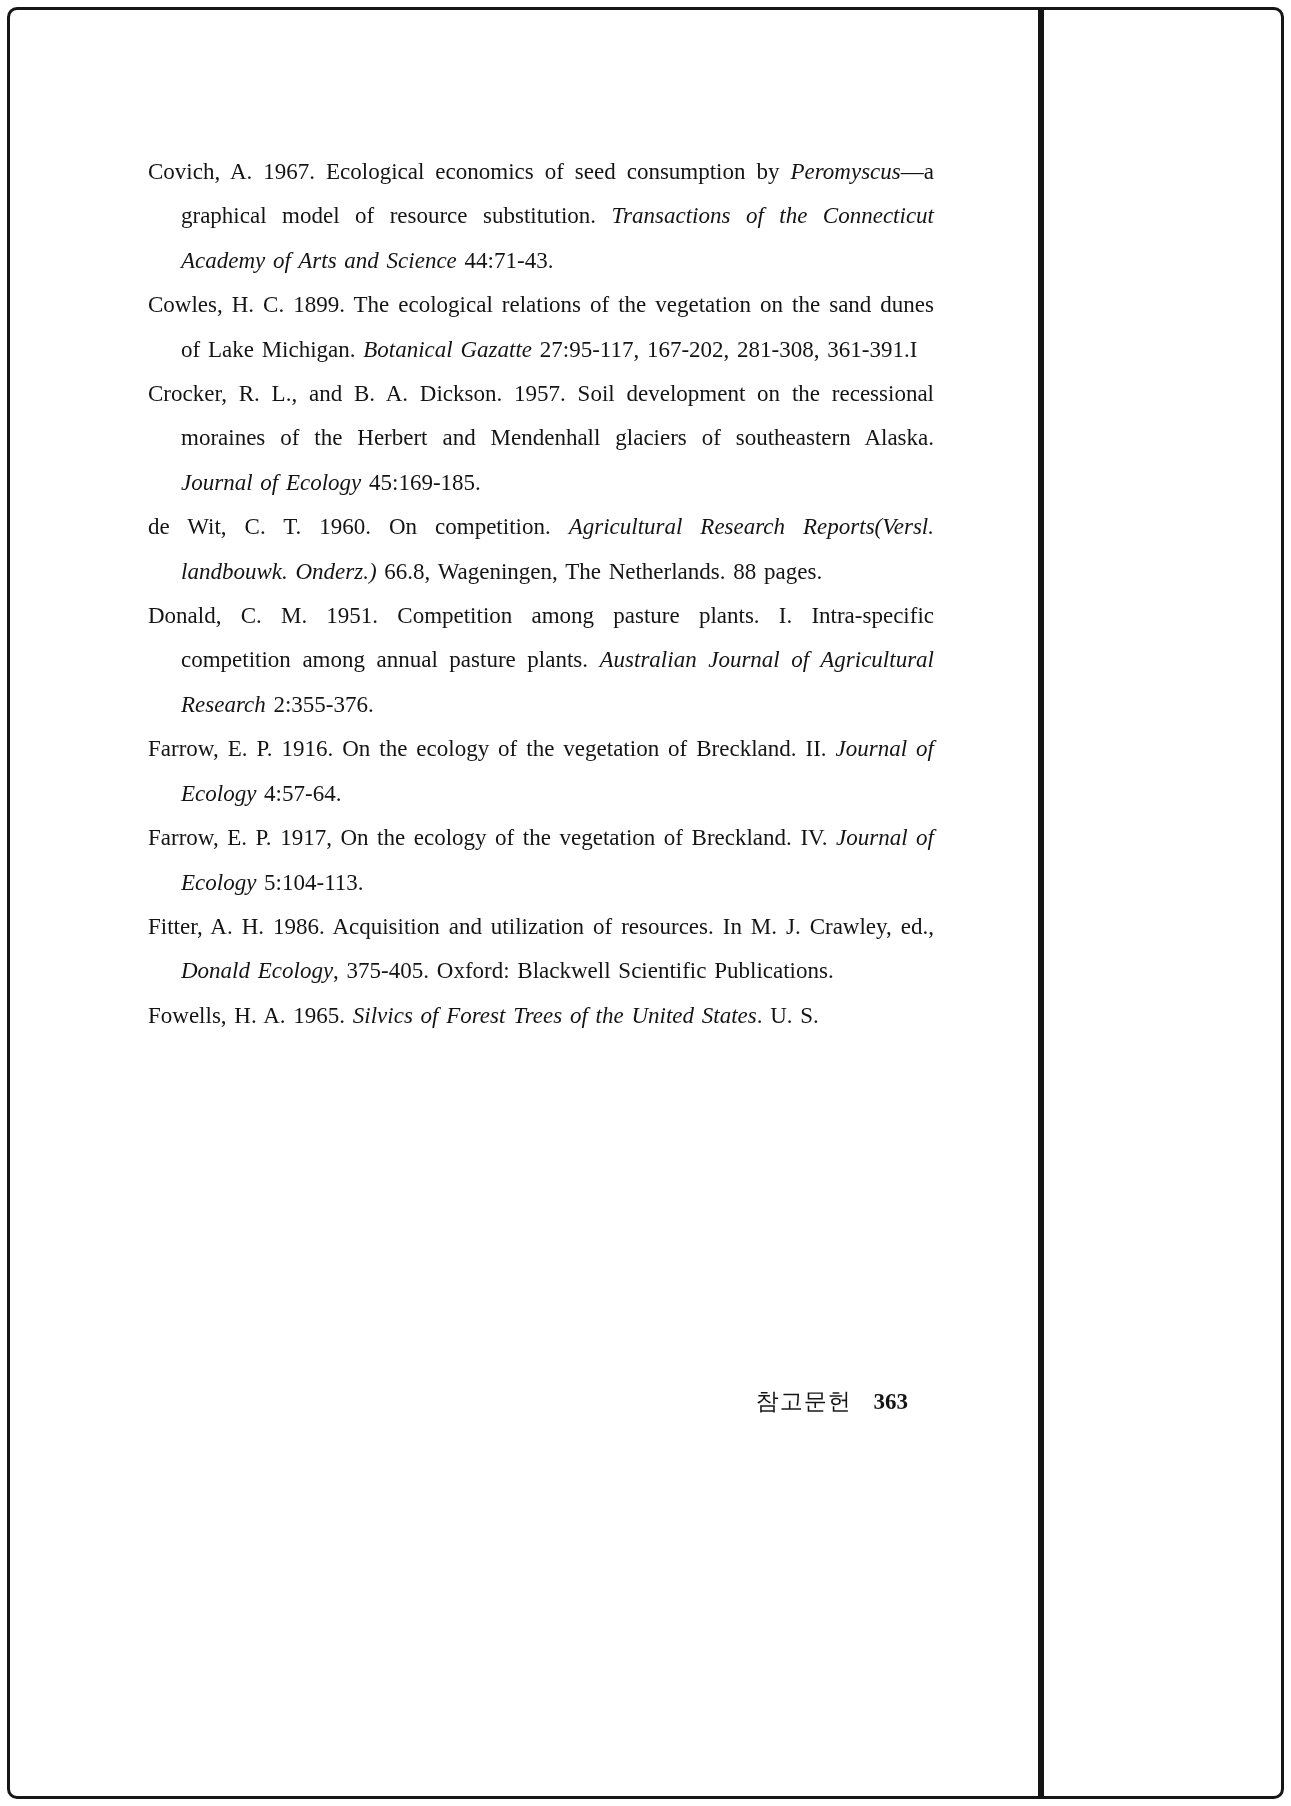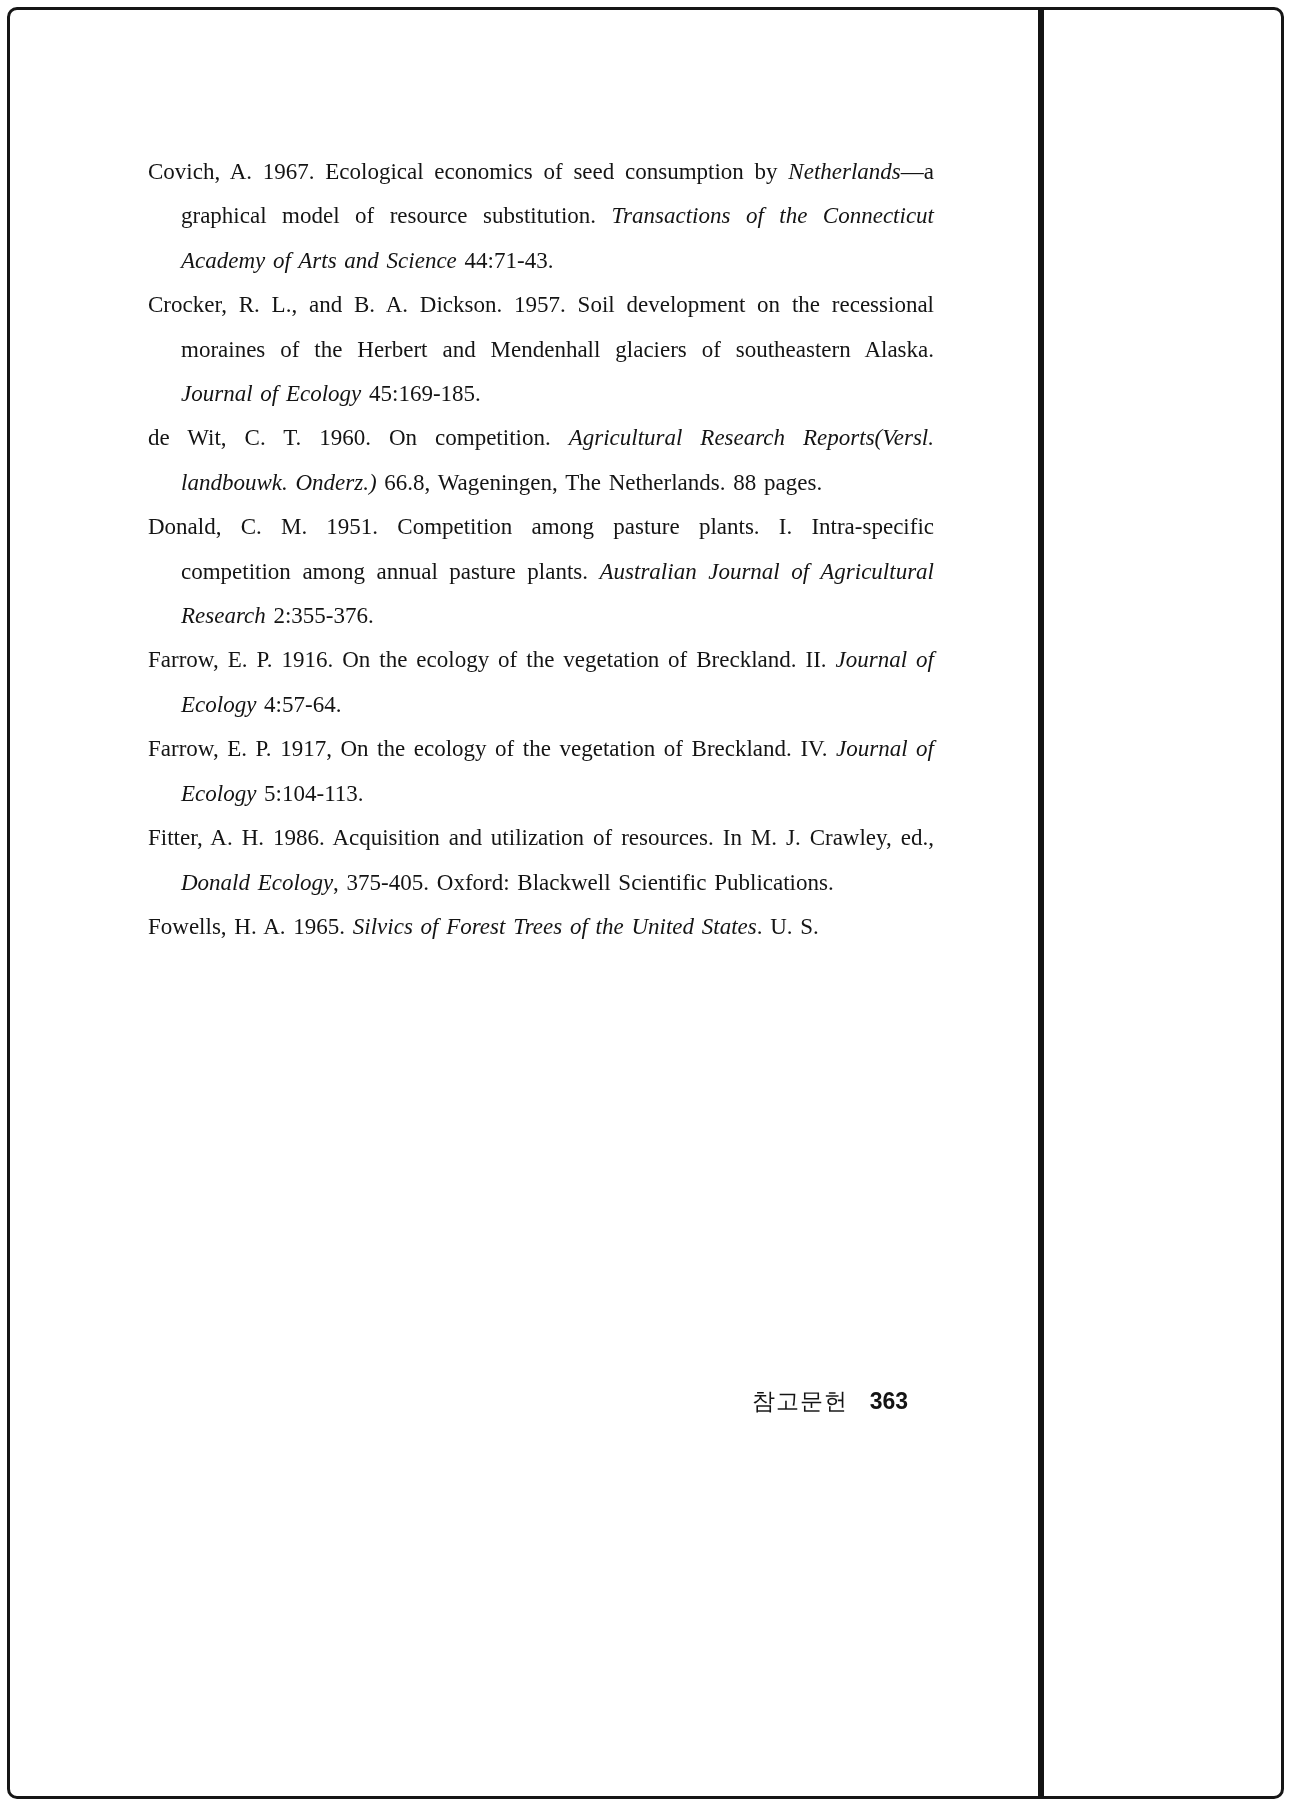--- a/index.html
+++ b/index.html
@@ -52,32 +52,33 @@
     font-size: 23px;
     color: #141414;
   }
   .footer-label {
     font-family: Liberation Sans, sans-serif;
     letter-spacing: 1px;
   }
   .footer-page {
     margin-left: 16px;
     font-weight: bold;
-    font-family: Liberation Sans, sans-serif;
+    font-family: Liberation Serif, serif;
   }
 </style>
 </head>
 <body>
 
 <div class="page">
   <div class="scan-frame"></div>
   <div class="edge-line"></div>
 
   <div class="text-block">
-      <p class="ref"><span>Covich, A. 1967. Ecological economics of seed consumption by </span><span class="it">Netherlands</span><span>—a graphical model of resource substitution. </span><span class="it">Transactions of the Connecticut Academy of Arts and Science</span><span> 44:71-43.</span></p>
+      <p class="ref"><span>Covich, A. 1967. Ecological economics of seed consumption by </span><span class="it">Peromyscus</span><span>—a graphical model of resource substitution. </span><span class="it">Transactions of the Connecticut Academy of Arts and Science</span><span> 44:71-43.</span></p>
+      <p class="ref"><span>Cowles, H. C. 1899. The ecological relations of the vegetation on the sand dunes of Lake Michigan. </span><span class="it">Botanical Gazatte</span><span> 27:95-117, 167-202, 281-308, 361-391.I</span></p>
       <p class="ref"><span>Crocker, R. L., and B. A. Dickson. 1957. Soil development on the recessional moraines of the Herbert and Mendenhall glaciers of southeastern Alaska. </span><span class="it">Journal of Ecology</span><span> 45:169-185.</span></p>
       <p class="ref"><span>de Wit, C. T. 1960. On competition. </span><span class="it">Agricultural Research Reports(Versl. landbouwk. Onderz.)</span><span> 66.8, Wageningen, The Netherlands. 88 pages.</span></p>
       <p class="ref"><span>Donald, C. M. 1951. Competition among pasture plants. I. Intra-specific competition among annual pasture plants. </span><span class="it">Australian Journal of Agricultural Research</span><span> 2:355-376.</span></p>
       <p class="ref"><span>Farrow, E. P. 1916. On the ecology of the vegetation of Breckland. II. </span><span class="it">Journal of Ecology</span><span> 4:57-64.</span></p>
       <p class="ref"><span>Farrow, E. P. 1917, On the ecology of the vegetation of Breckland. IV. </span><span class="it">Journal of Ecology</span><span> 5:104-113.</span></p>
       <p class="ref"><span>Fitter, A. H. 1986. Acquisition and utilization of resources. In M. J. Crawley, ed., </span><span class="it">Donald Ecology</span><span>, 375-405. Oxford: Blackwell Scientific Publications.</span></p>
       <p class="ref"><span>Fowells, H. A. 1965. </span><span class="it">Silvics of Forest Trees of the United States</span><span>. U. S.</span></p>
     </div>
 
   <div class="footer">

